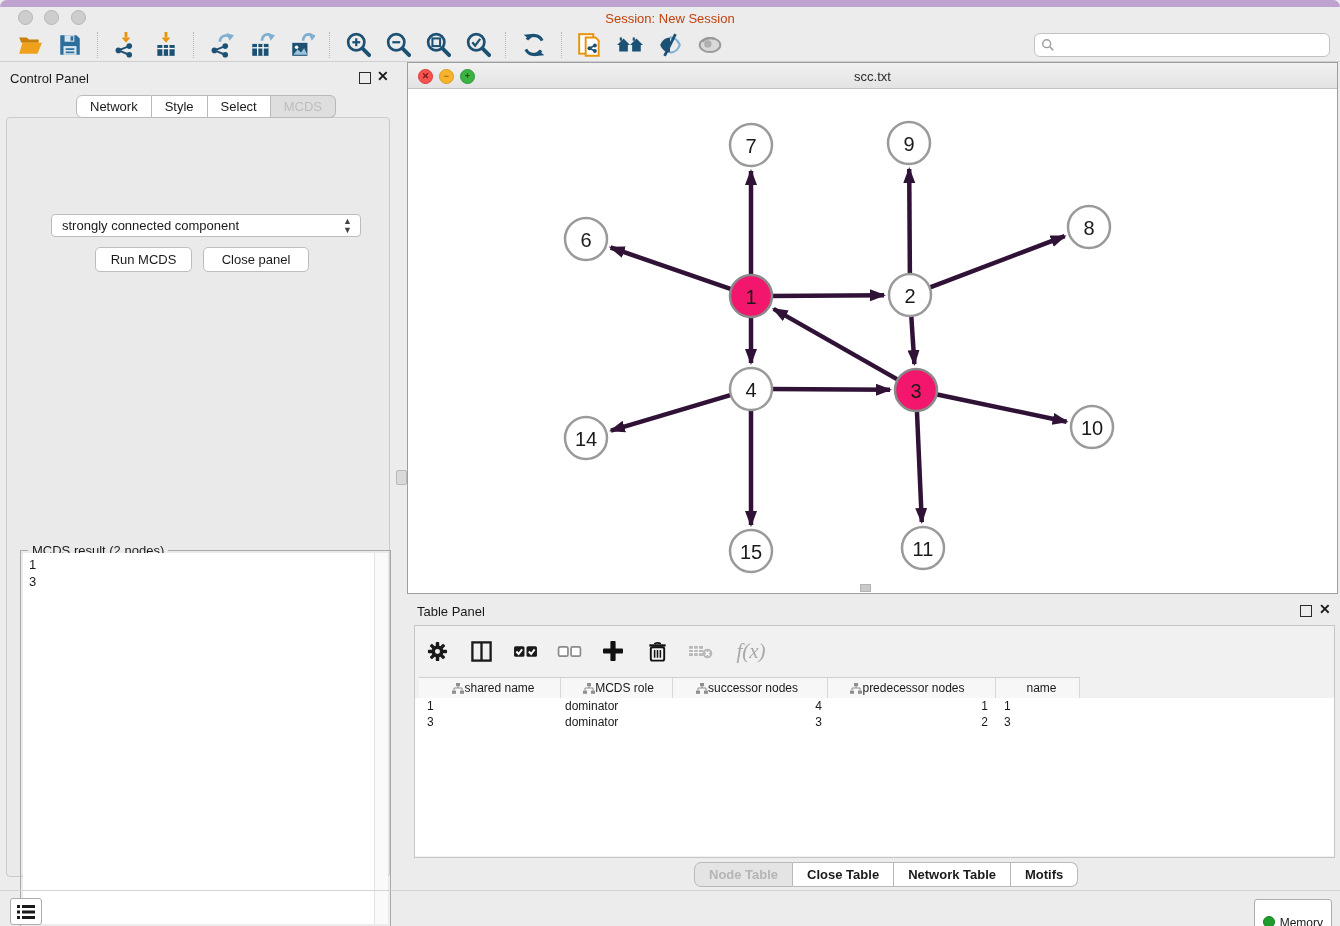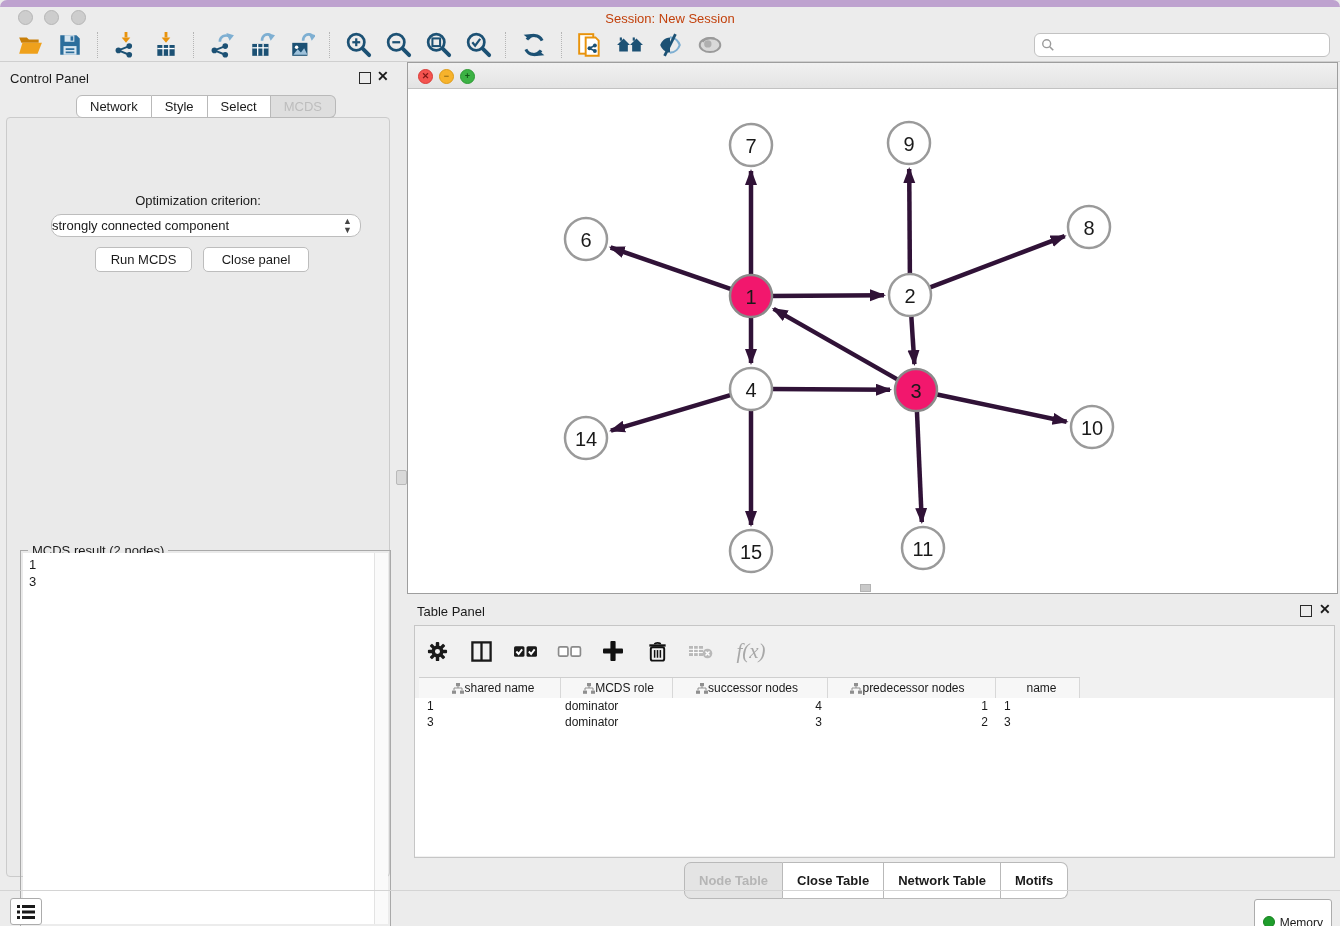--- a/index.html
+++ b/index.html
@@ -31,21 +31,21 @@
   .cp-card{position:absolute;left:6px;top:55px;width:382px;height:758px;background:#EAEAEA;
            border:1px solid #CBCBCB;border-radius:4px}
   .tabrow{position:absolute;left:76px;top:33px;height:23px;display:flex;z-index:3}
   .tab{border:1px solid #B9B9B9;border-left:none;background:#fff;font-size:13px;
        display:flex;align-items:center;justify-content:center;padding:8px 13px;cursor:pointer}
   .tab:first-child{border-left:1px solid #B9B9B9;border-radius:6px 0 0 6px}
   .tab:last-child{border-radius:0 6px 6px 0}
   .tab.sel{background:#DEDEDE;color:#BDBDBD}
   .opt-label{position:absolute;left:0;top:75px;width:396px;text-align:center;font-size:13px}
   .dropdown{position:absolute;left:44px;top:96px;width:310px;height:23px;background:#fff;border:1px solid #BDBDBD;
-            border-radius:10px;display:flex;align-items:center;font-size:13px;padding-left:0;box-sizing:border-box;cursor:pointer}
+            border-radius:4px;display:flex;align-items:center;font-size:13px;padding-left:10px;box-sizing:border-box;cursor:pointer}
   .dd-stepper{position:absolute;right:8px;top:2px;display:flex;flex-direction:column;line-height:9px;font-size:9px;color:#444}
   .btn{position:absolute;height:23px;background:#fff;border:1px solid #BDBDBD;border-radius:5px;font-size:13px;
        display:flex;align-items:center;justify-content:center;cursor:pointer}
   .fieldset{position:absolute;left:13px;top:432px;width:369px;height:375px;border:1px solid #A9A9A9}
   .fs-label{position:absolute;left:7px;top:-8px;background:#EAEAEA;padding:0 4px;font-size:13px}
   .fs-text{position:absolute;left:2px;top:2px;right:16px;bottom:2px;background:#fff;font-size:13px;
            line-height:17px;padding:3px 6px;overflow:hidden}
   .fs-scroll{position:absolute;top:2px;right:2px;bottom:2px;width:13px;background:#FAFAFA;border-left:1px solid #E3E3E3}
 
   
@@ -67,21 +67,21 @@
   .fx{font-family:Liberation Serif, serif;font-style:italic;font-size:21px;color:#A8A8A8}
   .tgrid{position:absolute;left:0px;top:51px;width:919px;bottom:0}
   .thead{position:absolute;left:4px;top:0;height:20px;display:flex;background:#F7F7F7;border-top:1px solid #CFCFCF;border-bottom:1px solid #CFCFCF}
   .th{display:flex;align-items:center;justify-content:center;font-size:12px;border-right:1px solid #D8D8D8;box-sizing:border-box;cursor:pointer}
   .trows{position:absolute;left:0;top:21px;right:0;bottom:1px;background:#fff}
   .trow{display:flex;height:16px;font-size:12px;margin-left:4px;cursor:pointer}
   .td{box-sizing:border-box;padding-top:1px}
   .c0{width:142px;padding-left:8px}.c1{width:112px;padding-left:4px}
   .c2{width:155px;text-align:right;padding-right:6px}.c3{width:168px;text-align:right;padding-right:8px}
   .c4{width:84px;padding-left:8px}
-  .bottabs{position:absolute;left:277px;top:267px;height:37px;display:flex}
+  .bottabs{position:absolute;left:287px;top:267px;height:25px;display:flex}
   .btab{border:1px solid #B9B9B9;border-left:none;background:#fff;font-size:13px;font-weight:600;
         display:flex;align-items:center;justify-content:center;padding:0 14px;cursor:pointer}
   .btab:first-child{border-left:1px solid #B9B9B9;border-radius:7px 0 0 7px}
   .btab:last-child{border-radius:0 7px 7px 0}
   .btab.sel{background:#E4E4E4;color:#B5B5B5}
 
   
   .statusbar{left:0;top:890px;width:1340px;height:36px;border-top:1px solid #D4D4D4}
   .sq-btn{position:absolute;left:10px;top:7px;width:30px;height:25px;background:#fff;border:1px solid #ACACAC;
           border-radius:3px;display:flex;align-items:center;justify-content:center;cursor:pointer}
@@ -270,21 +270,20 @@
   <div class="close-ic" style="left:377px">✕</div>
 
   <div class="tabrow">
     <div class="tab">Network</div>
     <div class="tab">Style</div>
     <div class="tab">Select</div>
     <div class="tab sel">MCDS</div>
   </div>
 
   <div class="cp-card">
-    <div class="opt-label" style="left:0;width:382px">Optimization criterion:</div>
     <div class="dropdown">
       <span>strongly connected component</span>
       <span class="dd-stepper">
           <span>▲</span>
           <span>▼</span>
         </span>
     </div>
     <div class="btn" style="left:88px;top:129px;width:95px">Run MCDS</div>
     <div class="btn" style="left:196px;top:129px;width:104px">Close panel</div>
 
@@ -299,20 +298,21 @@
   </div>
 </div>
 
 <div class="abs vsplit-handle"></div>
 
 <div class="abs netwin">
   <div class="net-titlebar">
     <div class="mac-btn" style="left:10px;background:#F4534F;border:1px solid #D93B38;color:#7E1715">✕</div>
     <div class="mac-btn" style="left:31px;background:#F7B32C;border:1px solid #DE9C18;color:#8F6A12">−</div>
     <div class="mac-btn" style="left:52px;background:#3CB244;border:1px solid #2C9A34;color:#145818">+</div>
+    <div class="net-title">scc.txt</div>
   </div>
   <div class="net-canvas">
     <svg width="929" height="504" viewBox="0 0 929 504" style="font-family:'Liberation Sans',sans-serif">
       <defs>
         <marker id="arrowhead" markerWidth="18" markerHeight="14" refX="14" refY="6" orient="auto" markerUnits="userSpaceOnUse">
           <path id="arrow-path" d="M0,0 L16,6 L0,12 z" fill="#301237"></path>
         </marker>
       </defs>
     <line x1="343.0" y1="189.0" x2="343.0" y2="82.0" stroke="#301237" stroke-width="4.5" marker-end="url(#arrowhead)"></line>
         <line x1="326.0" y1="201.1" x2="202.6" y2="158.5" stroke="#301237" stroke-width="4.5" marker-end="url(#arrowhead)"></line>

